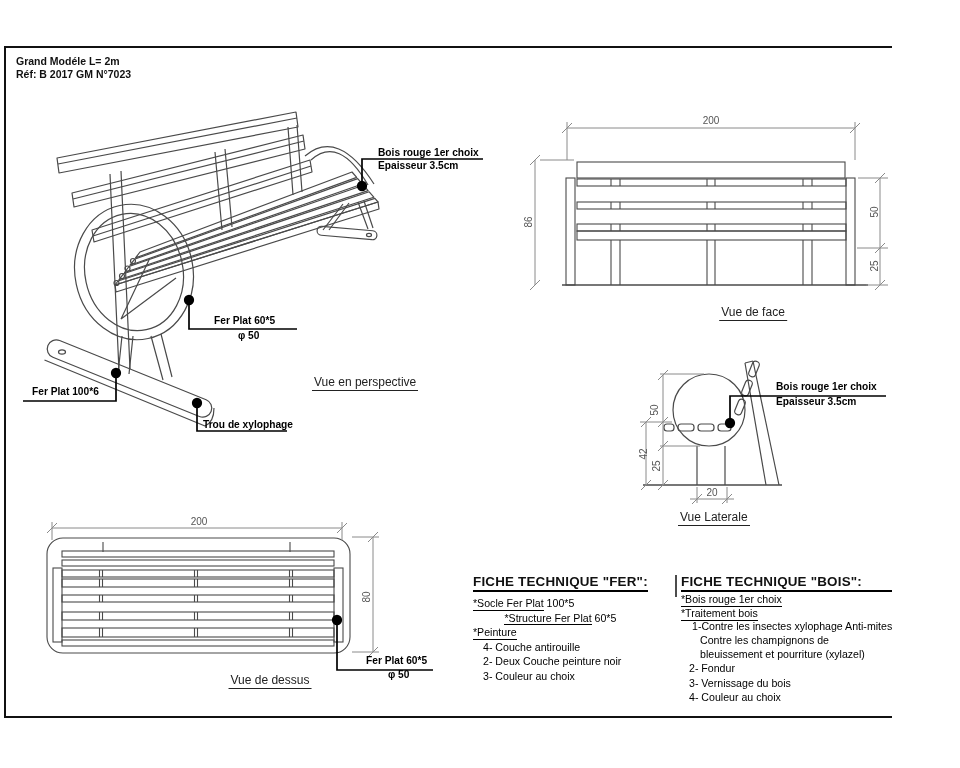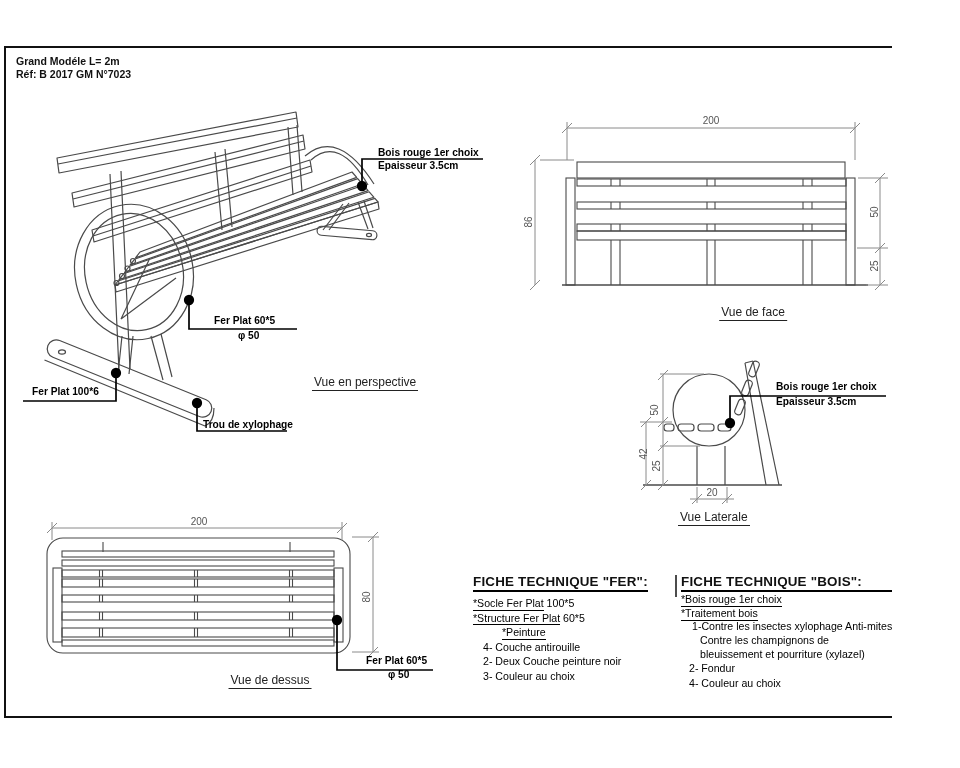--- a/index.html
+++ b/index.html
@@ -194,30 +194,31 @@
 
   <div class="t dim dim-c" style="left:199px;top:516px;">200</div>
   <div class="t dimv" style="left:366px;top:597px;">80</div>
   <div class="t lead" style="left:366px;top:655px;">Fer Plat 60*5</div>
   <div class="t lead" style="left:388px;top:669px;">φ 50</div>
   <div class="t cap cap-c" style="left:270px;top:673px;">Vue de dessus</div>
 
   <div class="t" style="left:473px;top:574px;">
     <div class="fiche-title">FICHE TECHNIQUE "FER":</div>
     <div class="fl" style="margin-top:4px;line-height:14.6px;"><span class="u">*Socle Fer Plat</span><span> 100*5</span></div>
-    <div class="fl" style="line-height:14.6px;"><span class="u">*Structure Fer Plat</span><span> 60*5</span></div>
-    <div class="fl" style="line-height:14.6px;margin-left:29px;"><span class="u">*Peinture</span><span></span></div>
+    <div class="fl" style="line-height:14.6px;text-align:center;"><span class="u">*Structure Fer Plat</span><span> 60*5</span></div>
+    <div class="fl" style="line-height:14.6px;"><span class="u">*Peinture</span><span></span></div>
     <div class="fl" style="line-height:14.6px;padding-left:10px;">4- Couche antirouille</div>
     <div class="fl" style="line-height:14.6px;padding-left:10px;">2- Deux Couche peinture noir</div>
     <div class="fl" style="line-height:14.6px;padding-left:10px;">3- Couleur au choix</div>
   </div>
 
   <div class="t" style="left:681px;top:574px;">
     <div class="fiche-title">FICHE TECHNIQUE "BOIS":</div>
     <div class="fl" style="margin-top:0;line-height:14.2px;"><span class="u">*Bois rouge 1er choix</span><span></span></div>
     <div class="fl" style="line-height:14.2px;"><span class="u">*Traitement bois</span><span></span></div>
     <div class="fl" style="line-height:13.6px;padding-left:11px;">1-Contre les insectes xylophage Anti-mites</div>
     <div class="fl" style="line-height:13.6px;padding-left:19px;">Contre les champignons de</div>
     <div class="fl" style="line-height:13.6px;padding-left:19px;">bleuissement et pourriture (xylazel)</div>
     <div class="fl" style="line-height:14.4px;padding-left:8px;">2- Fondur</div>
+    <div class="fl" style="line-height:14.4px;padding-left:8px;">3- Vernissage du bois</div>
     <div class="fl" style="line-height:14.4px;padding-left:8px;">4- Couleur au choix</div>
   </div>
 </div>
 
 </body></html>

